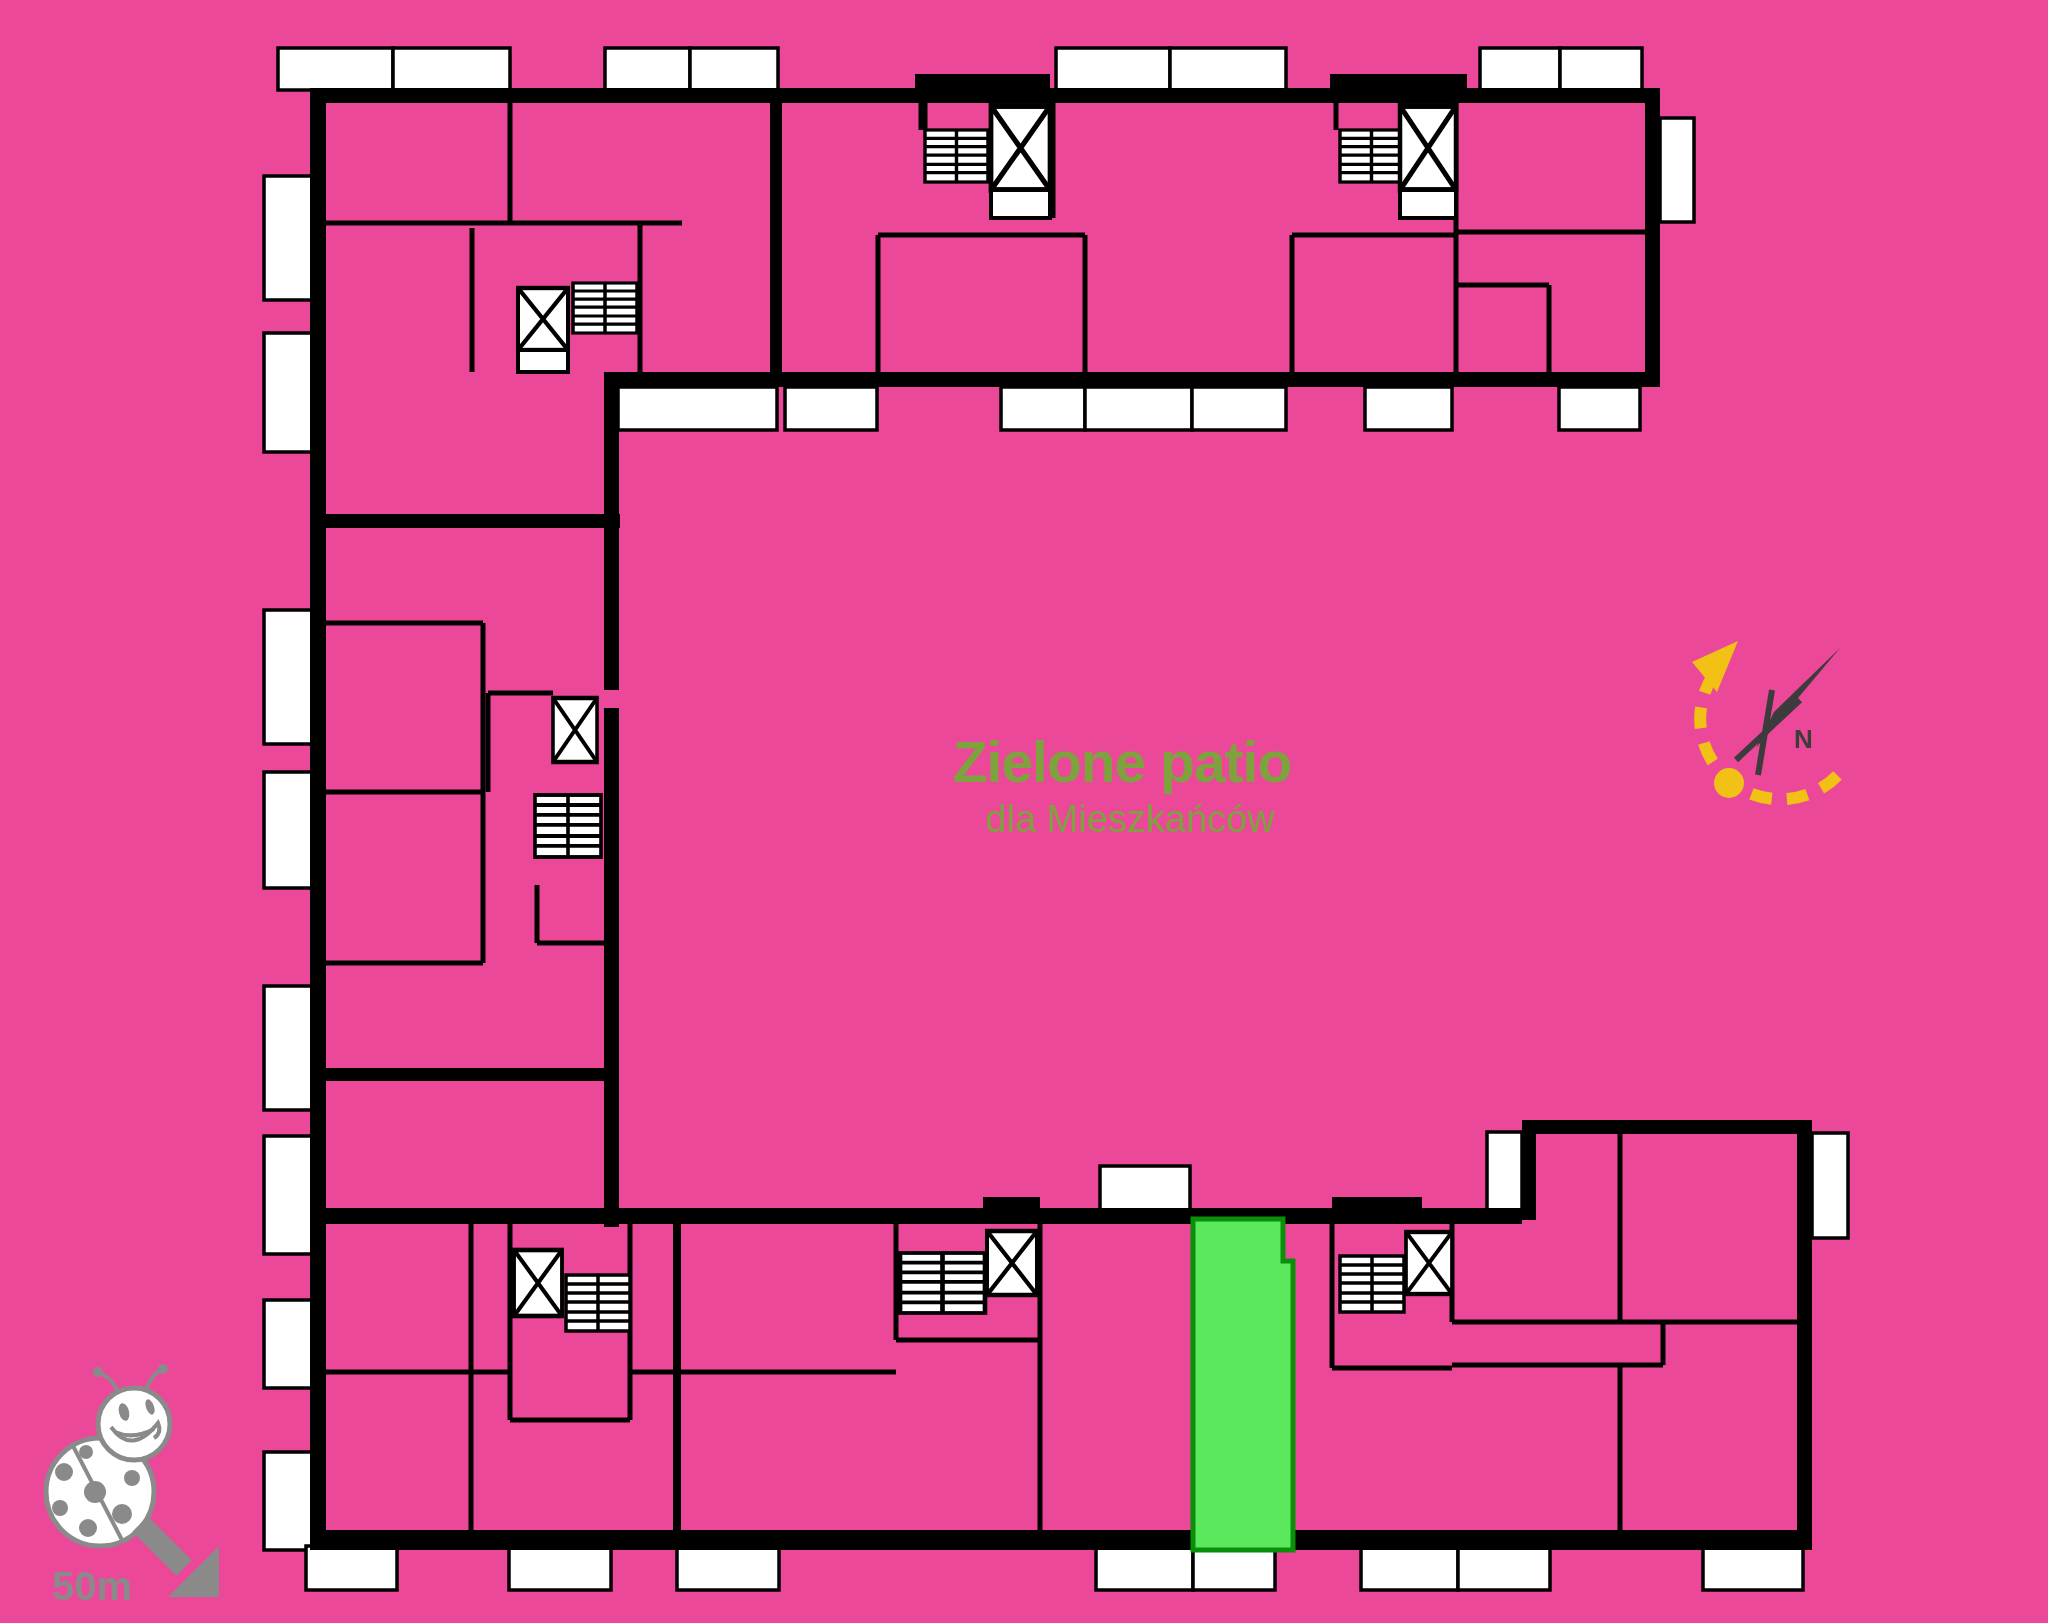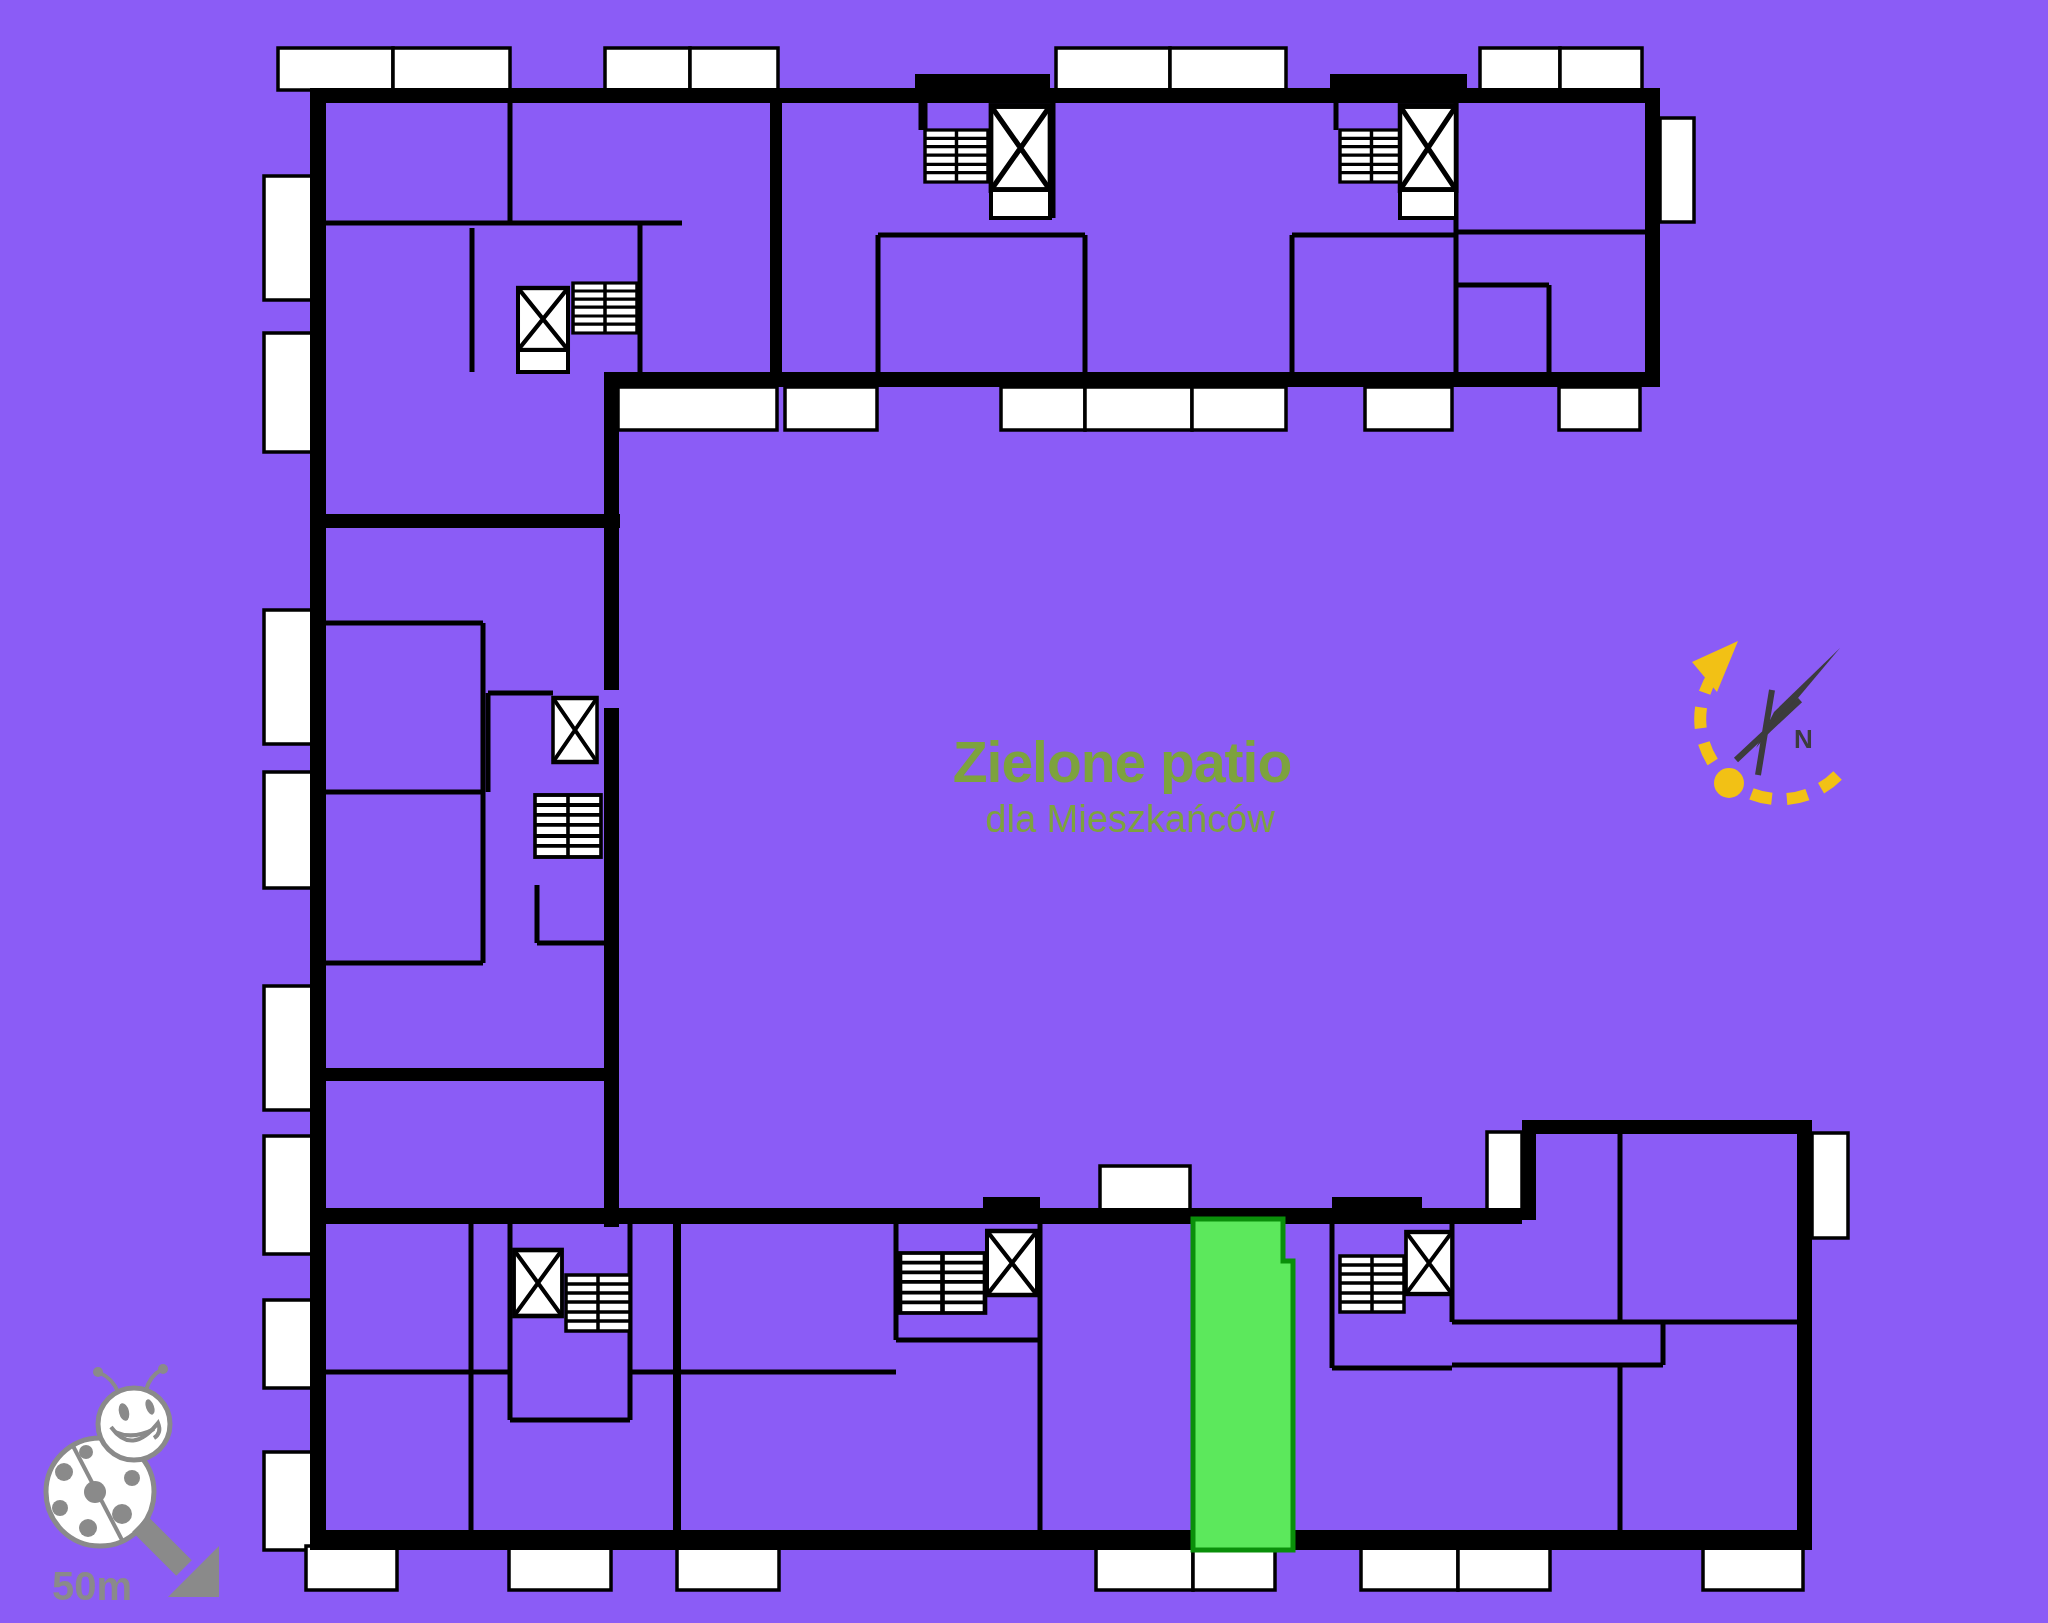--- a/index.html
+++ b/index.html
@@ -1,17 +1,17 @@
 <!DOCTYPE html>
 <html><head>
 <meta charset="utf-8">
 <style>
   html,body{margin:0;padding:0;background:#fff;}
   body{font-family:"Liberation Sans", sans-serif;}
-  .stage{position:relative;width:2048px;height:1623px;background:#8b5cf6;overflow:hidden;}
+  .stage{position:relative;width:2048px;height:1623px;background:#ec4899;overflow:hidden;}
   svg{display:block;}
   .wall{fill:#000;stroke:none;}
   .thin{fill:none;stroke:#000;stroke-width:5;}
   .balc{fill:#fff;stroke:#000;stroke-width:3.5;}
   .coretool{fill:#fff;stroke:#000;stroke-width:4;}
   .title-text{font-weight:bold;font-size:57px;letter-spacing:-1px;}
   .subtitle-text{font-size:38px;font-weight:500;}
   .north-text{font-weight:bold;font-size:26px;}
   .scale-text{font-weight:bold;font-size:40px;}
   .bug{stroke:#8A8A8A;fill:#fff;stroke-width:5;}

